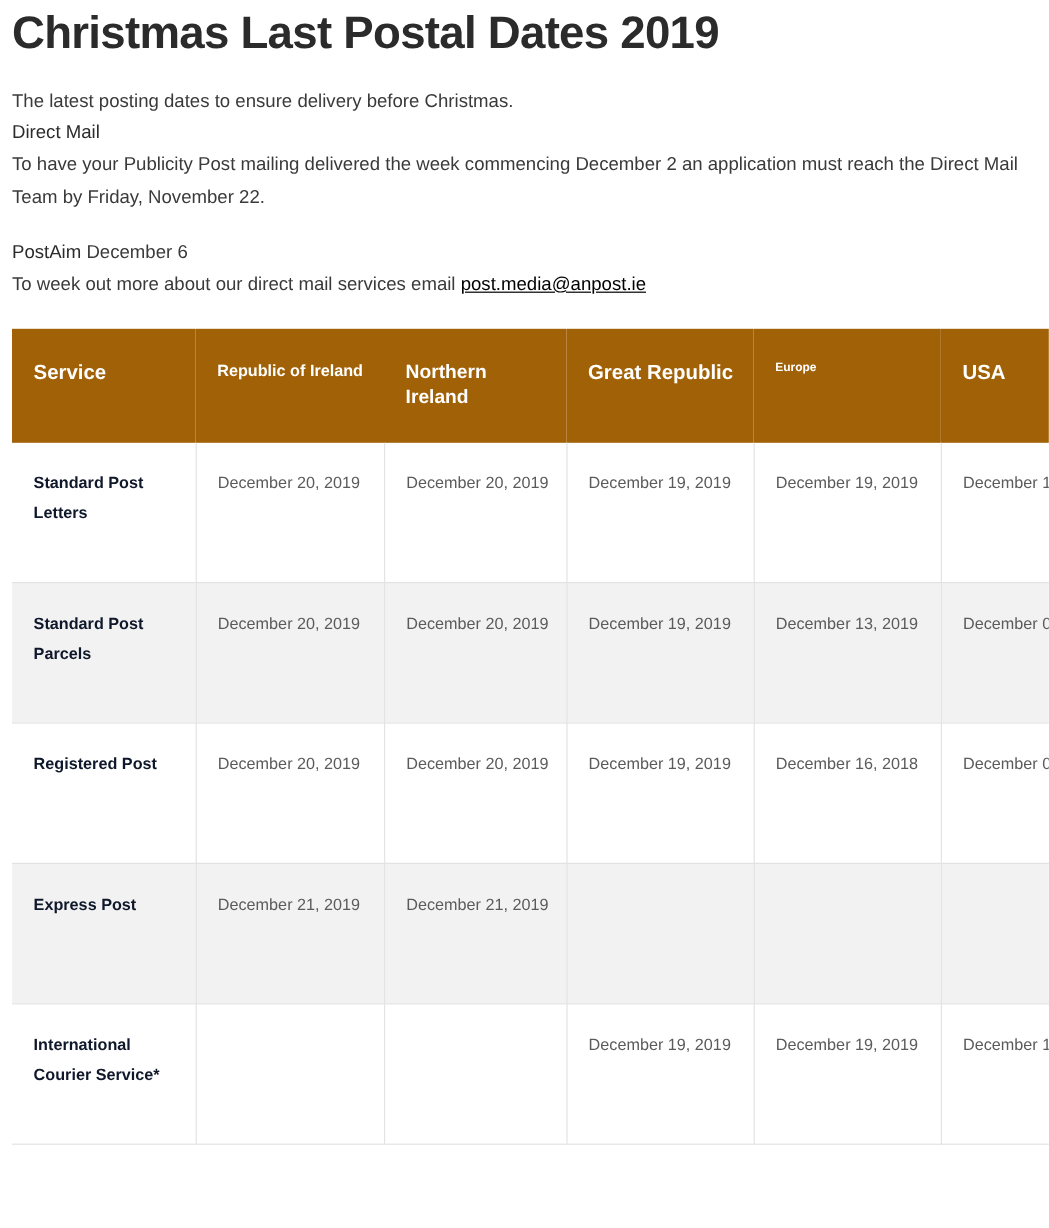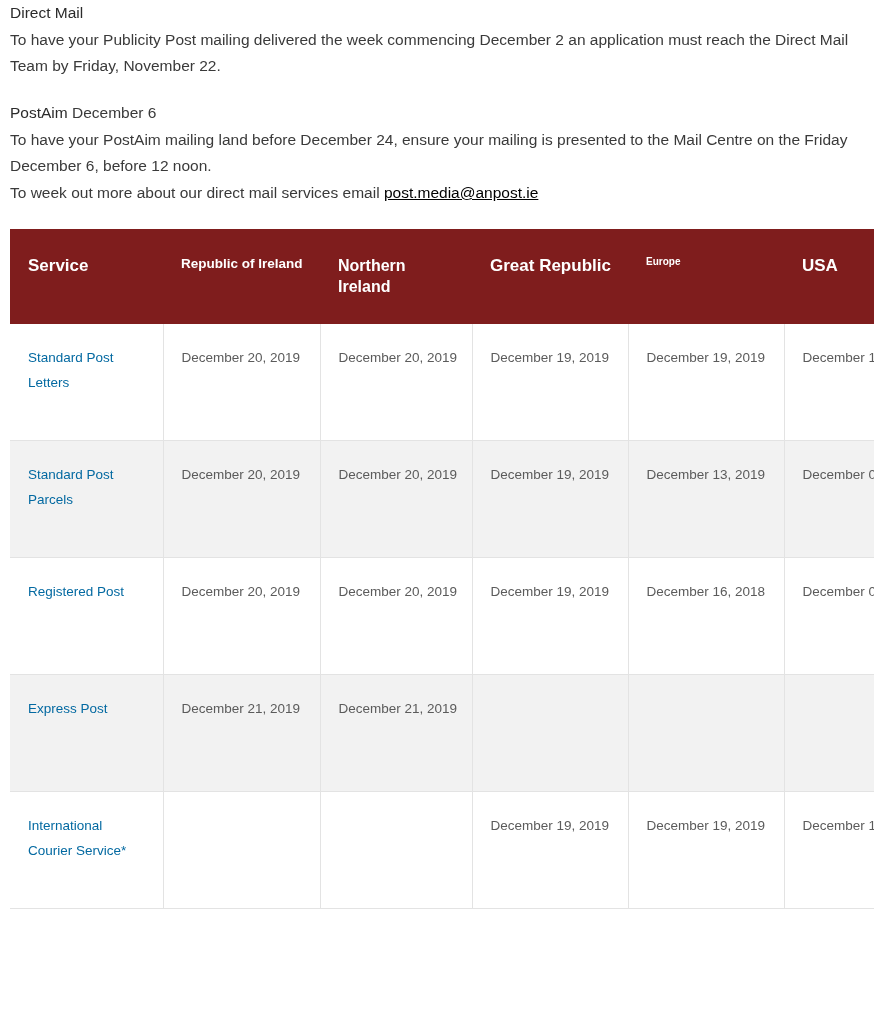--- a/index.html
+++ b/index.html
@@ -47,21 +47,21 @@
     color: #000000;
     text-decoration: underline;
   }
   table.dates {
     width: 864px;
     border-collapse: collapse;
     margin-top: 22px;
     table-layout: fixed;
   }
   table.dates thead th {
-    background: #7f1d1d;
+    background: #a16207;
     color: #ffffff;
     text-align: left;
     vertical-align: top;
     padding: 26px 14px 26px 18px;
     font-weight: 700;
     line-height: 1.35;
   }
   th.c-service  { width: 121px; font-size: 17px; padding-top: 44px; }
   th.c-roi      { width: 125px; font-size: 13.5px; padding-top: 38px;}
   th.c-ni       { width: 120px; font-size: 16px; padding-top: 34px;}
@@ -74,41 +74,42 @@
     border-bottom: 1px solid #e3e3e3;
     vertical-align: top;
     padding: 22px 14px 22px 18px;
     font-size: 13.5px;
     line-height: 1.85;
     color: #5b5b5b;
     height: 72px;
   }
   table.dates tbody td:last-child { border-right: none; }
   table.dates tbody td.svc {
-    font-weight: 400;
-    color: #0369a1;
+    font-weight: 700;
+    color: #0f172a;
     font-size: 13.5px;
     border-left: none;
   }
   table.dates tbody tr.alt td {
     background: #f2f2f2;
   }
 </style>
 </head>
 <body>
 
 <div class="page">
 
+  <h1 class="title">Christmas Last Postal Dates 2019</h1>
 
   <div class="intro">
+    <p>The latest posting dates to ensure delivery before Christmas.</p>
     <p class="bold">Direct Mail</p>
     <p>To have your Publicity Post mailing delivered the week commencing December 2 an application must reach the Direct Mail Team by Friday, November 22.</p>
     <div class="spacer"></div>
     <p><span class="bold">PostAim</span><span> December 6</span></p>
-    <p>To have your PostAim mailing land before December 24, ensure your mailing is presented to the Mail Centre on the Friday December 6, before 12 noon.</p>
     <p><span>To week out more about our direct mail services email </span><a class="email" href="#">post.media@anpost.ie</a></p>
   </div>
 
   <table class="dates">
     <thead>
       <tr>
         <th class="c-service">Service</th>
         <th class="c-roi">Republic of Ireland</th>
         <th class="c-ni">Northern Ireland</th>
         <th class="c-gb">Great Republic</th>

